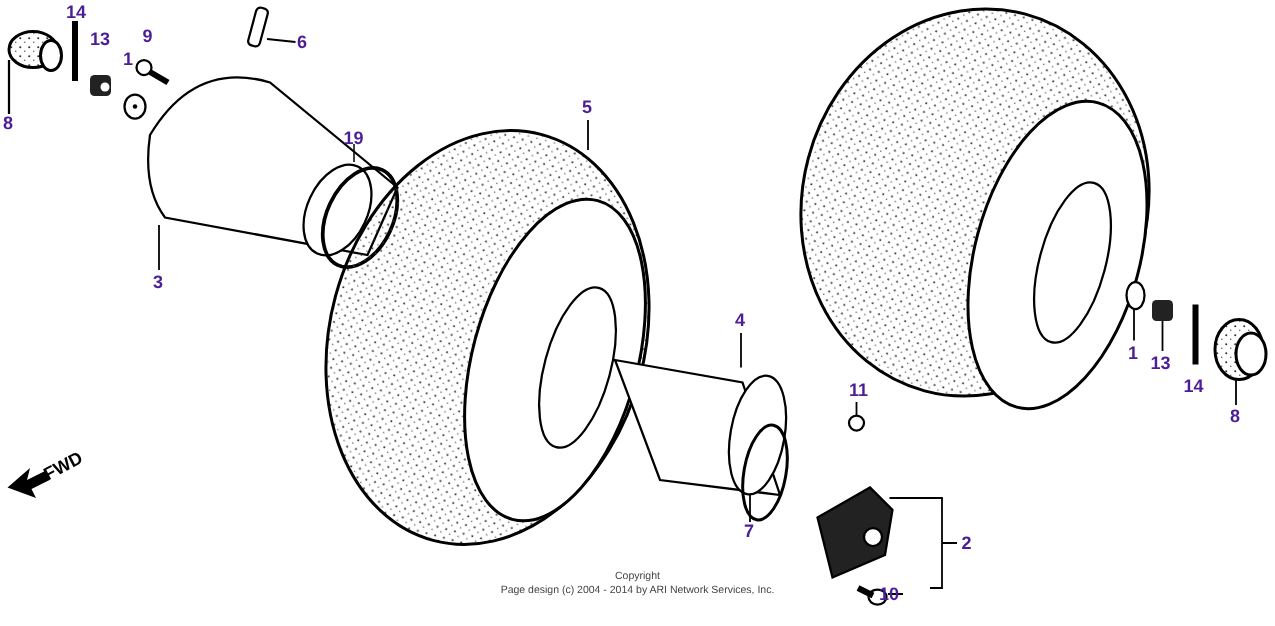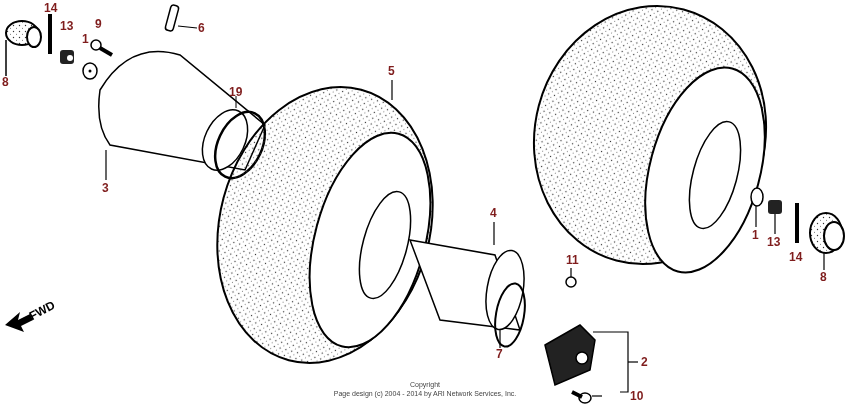--- a/index.html
+++ b/index.html
@@ -1,18 +1,18 @@
 <!DOCTYPE html>
 <html><head>
 <meta charset="utf-8">
 <style>
   html,body{margin:0;padding:0;background:#fff;}
   body{width:850px;height:417px;position:relative;overflow:hidden;font-family:"Liberation Sans",sans-serif;}
   svg{position:absolute;left:0;top:0;}
-  .lbl{position:absolute;font-weight:bold;font-size:12px;color:#7f1d1d;line-height:1;}
+  .lbl{position:absolute;font-weight:bold;font-size:12px;color:#4c1d95;line-height:1;}
   .copy{position:absolute;left:0;width:850px;text-align:center;font-size:7px;color:#444;line-height:9px;}
   .fwd{position:absolute;left:14px;top:300px;font-weight:bold;font-size:12px;transform:rotate(-28deg);transform-origin:left center;}
 </style>
 </head>
 <body>
 
 <svg width="850" height="417" viewBox="0 0 850 417">
   <defs>
     <pattern id="dots" width="6" height="6" patternUnits="userSpaceOnUse">
       <circle cx="1.5" cy="1.5" r="0.7" fill="#333"></circle>
@@ -133,20 +133,20 @@
 <div class="lbl" style="left:95px;top:18px;">9</div>
 <div class="lbl" style="left:82px;top:33px;">1</div>
 <div class="lbl" style="left:198px;top:22px;">6</div>
 <div class="lbl" style="left:229px;top:86px;">19</div>
 <div class="lbl" style="left:102px;top:182px;">3</div>
 <div class="lbl" style="left:388px;top:65px;">5</div>
 <div class="lbl" style="left:490px;top:207px;">4</div>
 <div class="lbl" style="left:566px;top:254px;">11</div>
 <div class="lbl" style="left:496px;top:348px;">7</div>
 <div class="lbl" style="left:641px;top:356px;">2</div>
-<div class="lbl" style="left:630px;top:390px;">10</div>
+<div class="lbl" style="left:586px;top:390px;">10</div>
 <div class="lbl" style="left:752px;top:229px;">1</div>
 <div class="lbl" style="left:767px;top:236px;">13</div>
 <div class="lbl" style="left:789px;top:251px;">14</div>
 <div class="lbl" style="left:820px;top:271px;">8</div>
 
 <div class="copy" style="top:380px;">Copyright</div>
 <div class="copy" style="top:389px;">Page design (c) 2004 - 2014 by ARI Network Services, Inc.</div>
 
 </body></html>

